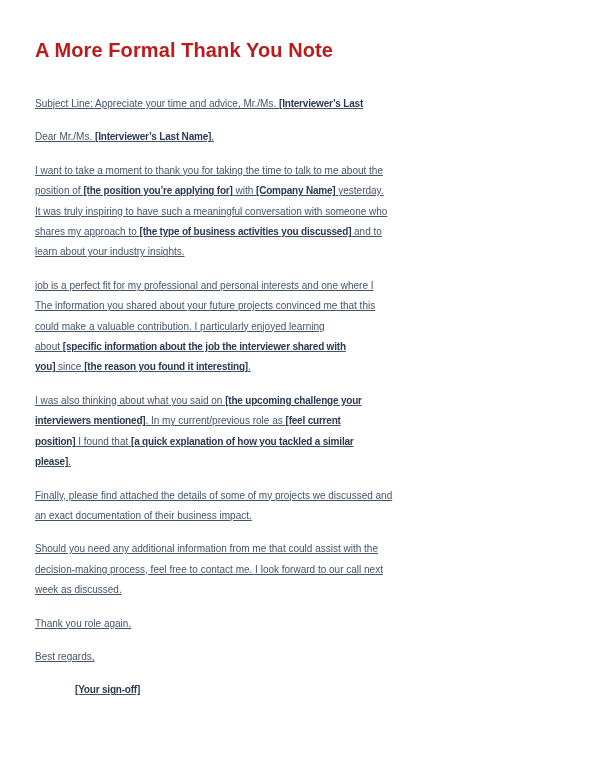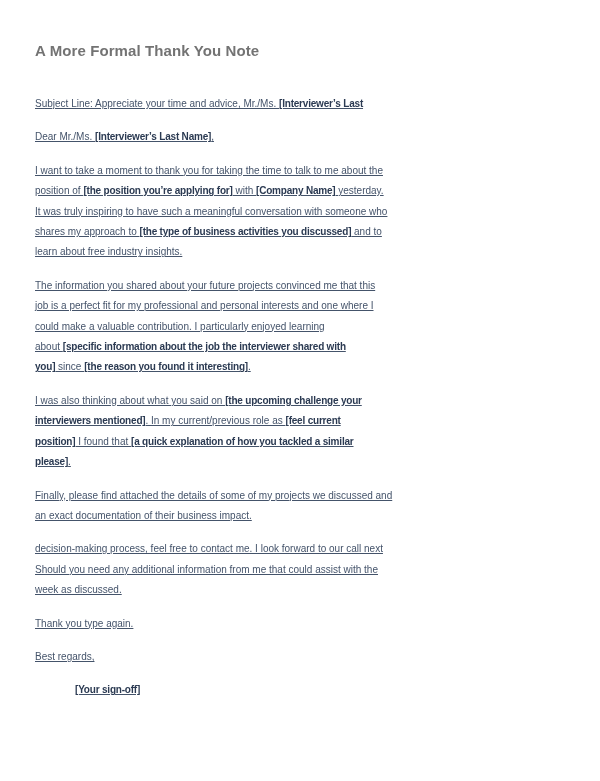--- a/index.html
+++ b/index.html
@@ -11,23 +11,23 @@
     overflow: hidden;
     font-family: "Liberation Sans", sans-serif;
   }
   .content {
     position: absolute;
     left: 35px;
     top: 40px;
     width: 533px;
   }
   .title {
-    font-size: 15px;
+    font-size: 20px;
     font-weight: 700;
-    color: #737373;
+    color: #b91c1c;
     line-height: 21px;
     margin: 0 0 33px 0;
     letter-spacing: 0.1px;
   }
   .para { margin: 0 0 13px 0; }
   .para:last-child { margin-bottom: 0; padding-left: 40px; }
   .line {
     white-space: pre;
     font-size: 10px;
     line-height: 20.4px;
@@ -52,46 +52,46 @@
           <div class="line"><span class="r">Subject Line: Appreciate your time and advice, Mr./Ms. </span><span class="b">[Interviewer’s Last</span></div>
         </div>
         <div class="para">
           <div class="line"><span class="r">Dear Mr./Ms. </span><span class="b">[Interviewer’s Last Name]</span><span class="r">,</span></div>
         </div>
         <div class="para">
           <div class="line"><span class="r">I want to take a moment to thank you for taking the time to talk to me about the</span></div>
           <div class="line"><span class="r">position of </span><span class="b">[the position you’re applying for]</span><span class="r"> with </span><span class="b">[Company Name]</span><span class="r"> yesterday.</span></div>
           <div class="line"><span class="r">It was truly inspiring to have such a meaningful conversation with someone who</span></div>
           <div class="line"><span class="r">shares my approach to </span><span class="b">[the type of business activities you discussed]</span><span class="r"> and to</span></div>
-          <div class="line"><span class="r">learn about free industry insights.</span></div>
+          <div class="line"><span class="r">learn about your industry insights.</span></div>
         </div>
         <div class="para">
+          <div class="line"><span class="r">job is a perfect fit for my professional and personal interests and one where I</span></div>
           <div class="line"><span class="r">The information you shared about your future projects convinced me that this</span></div>
-          <div class="line"><span class="r">job is a perfect fit for my professional and personal interests and one where I</span></div>
           <div class="line"><span class="r">could make a valuable contribution. I particularly enjoyed learning</span></div>
           <div class="line"><span class="r">about </span><span class="b">[specific information about the job the interviewer shared with</span></div>
           <div class="line"><span class="b">you]</span><span class="r"> since </span><span class="b">[the reason you found it interesting]</span><span class="r">.</span></div>
         </div>
         <div class="para">
           <div class="line"><span class="r">I was also thinking about what you said on </span><span class="b">[the upcoming challenge your</span></div>
           <div class="line"><span class="b">interviewers mentioned]</span><span class="r">. In my current/previous role as </span><span class="b">[feel current</span></div>
           <div class="line"><span class="b">position]</span><span class="r"> I found that </span><span class="b">[a quick explanation of how you tackled a similar</span></div>
           <div class="line"><span class="b">please]</span><span class="r">.</span></div>
         </div>
         <div class="para">
           <div class="line"><span class="r">Finally, please find attached the details of some of my projects we discussed and</span></div>
           <div class="line"><span class="r">an exact documentation of their business impact.</span></div>
         </div>
         <div class="para">
+          <div class="line"><span class="r">Should you need any additional information from me that could assist with the</span></div>
           <div class="line"><span class="r">decision-making process, feel free to contact me. I look forward to our call next</span></div>
-          <div class="line"><span class="r">Should you need any additional information from me that could assist with the</span></div>
           <div class="line"><span class="r">week as discussed.</span></div>
         </div>
         <div class="para">
-          <div class="line"><span class="r">Thank you type again.</span></div>
+          <div class="line"><span class="r">Thank you role again.</span></div>
         </div>
         <div class="para">
           <div class="line"><span class="r">Best regards,</span></div>
         </div>
         <div class="para">
           <div class="line"><span class="b">[Your sign-off]</span></div>
         </div>
       </div>
   </div>
 </div>

